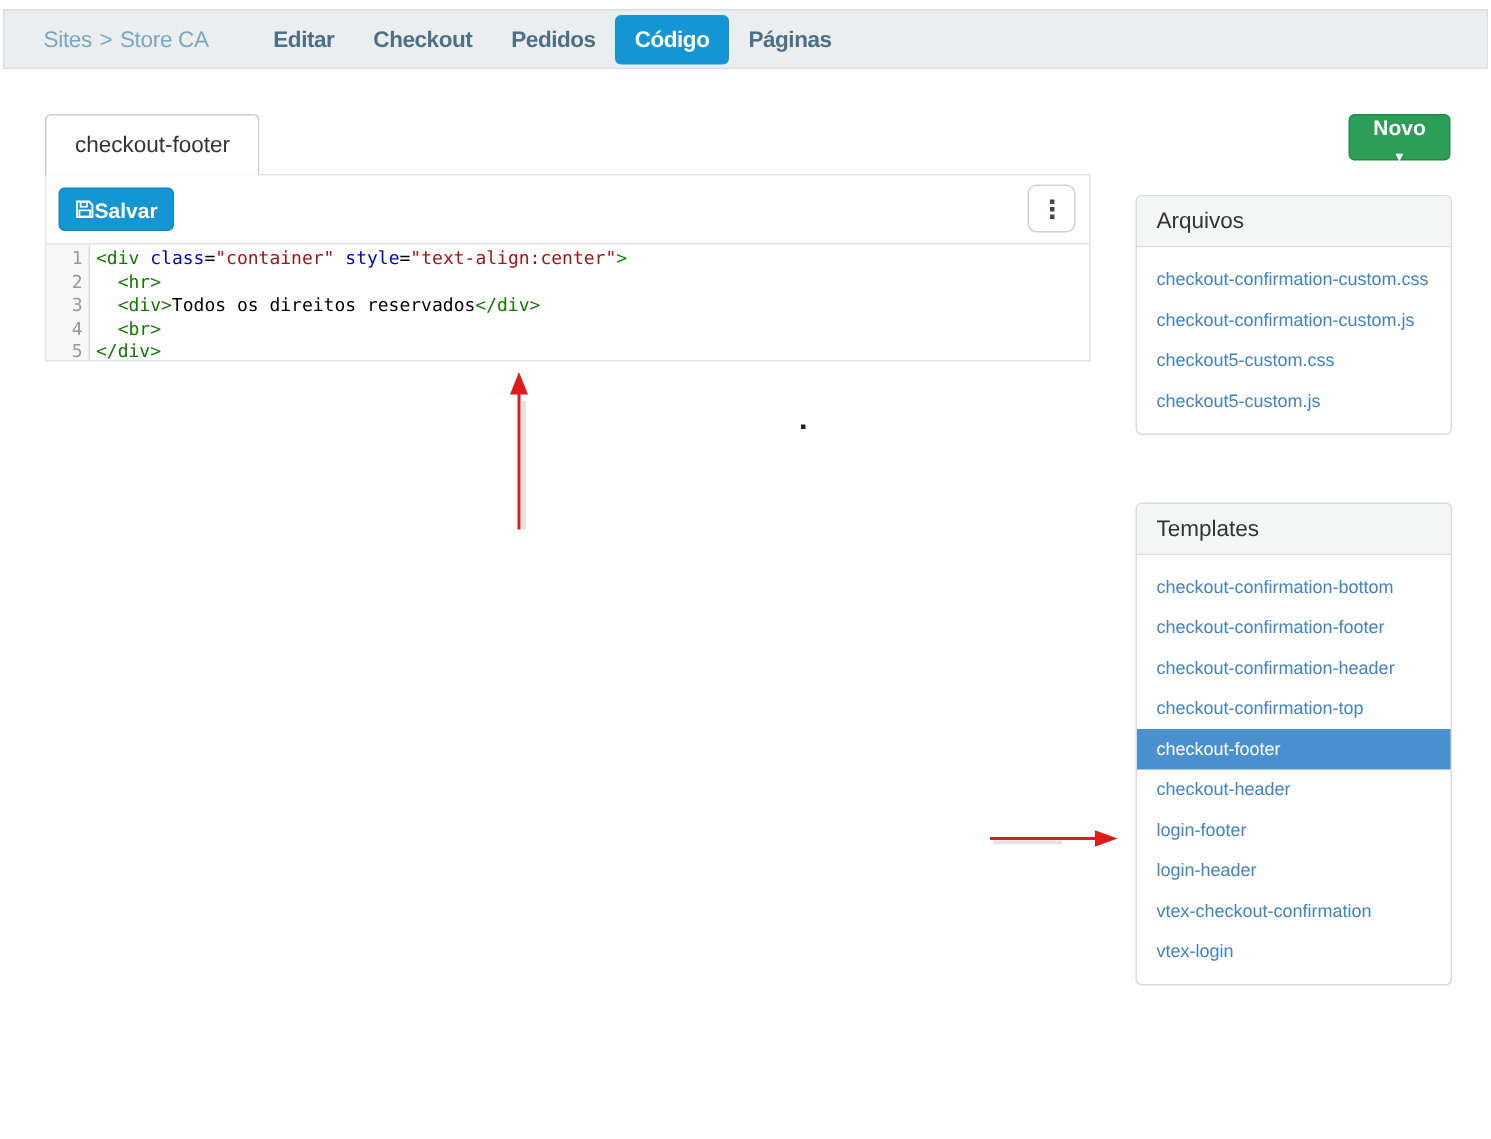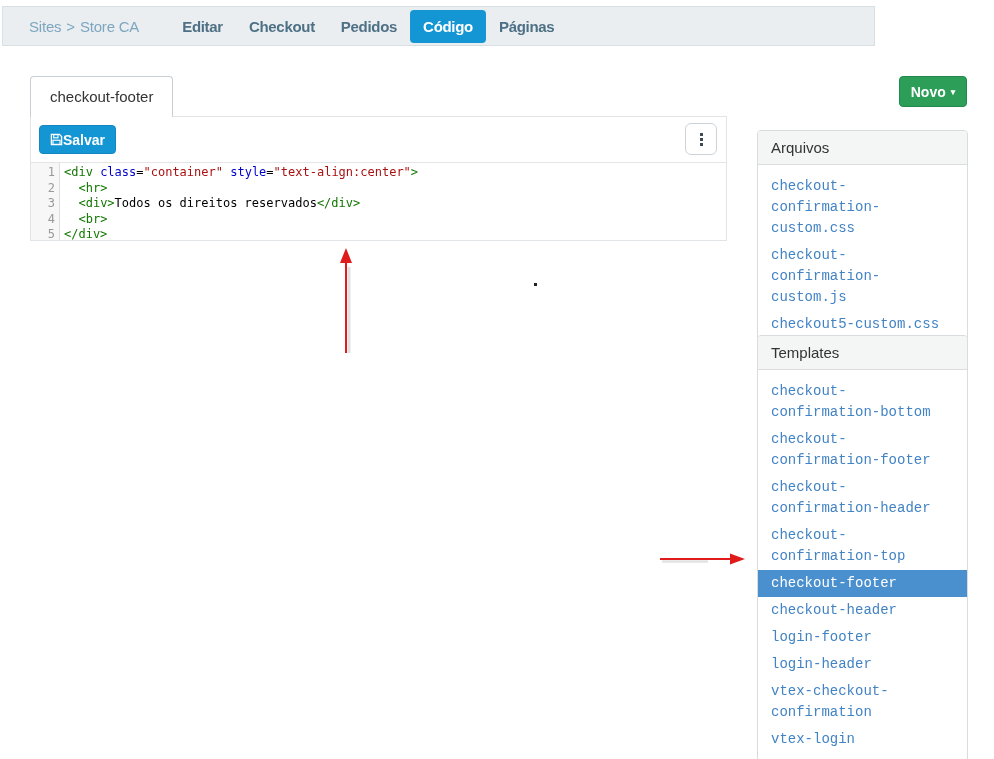--- a/index.html
+++ b/index.html
@@ -5,21 +5,21 @@
   * { margin:0; padding:0; box-sizing:border-box; }
   html,body { width:994px; height:759px; }
   body {
     position:relative; background:#fff; overflow:hidden;
     font-family:"Liberation Sans", sans-serif;
     -webkit-font-smoothing:antialiased;
   }
 
   
   .navbar {
-    position:absolute; left:2px; top:6px; width:873px; height:40px;
+    position:absolute; left:2px; top:6px; width:990px; height:40px;
     background:#eaeef1; border:1px solid #d9e0e4;
     display:flex; align-items:center; padding-left:26px;
   }
   .breadcrumb { color:#7da6bf; font-size:15px; margin-right:30px; letter-spacing:-0.2px; }
   .breadcrumb .sep { margin:0 5px; }
   .nav-items { display:flex; align-items:center; }
   .nav-item {
     color:#4e7085; font-weight:bold; font-size:15px; letter-spacing:-0.3px;
     padding:8px 13px; cursor:pointer; border-radius:4px;
   }
@@ -69,39 +69,40 @@
   
   .arrow-up    { position:absolute; left:335px; top:247px; }
   .arrow-right { position:absolute; left:658px; top:549px; }
   .tiny-dot    { position:absolute; left:534px; top:283px; width:3px; height:3px; background:#222; }
 
   
   .new-btn {
     position:absolute; left:899px; top:76px; width:68px; height:31px;
     background:var(--success-green,#2c9e58); border:1px solid #23884b; border-radius:4px;
     color:#fff; font-weight:bold; font-size:14px;
-    display:flex; align-items:center; justify-content:center; gap:5px; cursor:pointer;
+    display:flex; align-items:center; gap:5px; cursor:pointer;
     font-family:"Liberation Sans", sans-serif;
+    flex-direction:column;
   }
   .new-btn .caret { font-size:9px; margin-top:1px; }
 
   .panel {
     position:absolute; left:757px; width:211px;
     background:#fff; border:1px solid #d8dcdf; border-radius:4px;
   }
   .panel-files { top:130px; }
   .panel-templates { top:335px; }
   .panel-header {
     background:#f4f5f5; border-bottom:1px solid #ddd; border-radius:3px 3px 0 0;
     padding:8px 13px; font-size:15px; color:#333;
   }
   .panel-body { padding:8px 0; }
   .panel-link {
     display:block; padding:3px 13px; color:var(--link-blue,#4283c4);
-    font-size:14px; line-height:21px; text-decoration:none; cursor:pointer;font-family:Liberation Mono, monospace;
+    font-size:12px; line-height:21px; text-decoration:none; cursor:pointer;
   }
   .panel-link.selected { background:var(--selected-bg,#4a90cf); color:#fff; }
 </style>
 </head>
 <body>
 
 <div class="navbar">
   <span class="breadcrumb">
     <span>Sites</span><span class="sep">&gt;</span><span>Store CA</span>
   </span>

